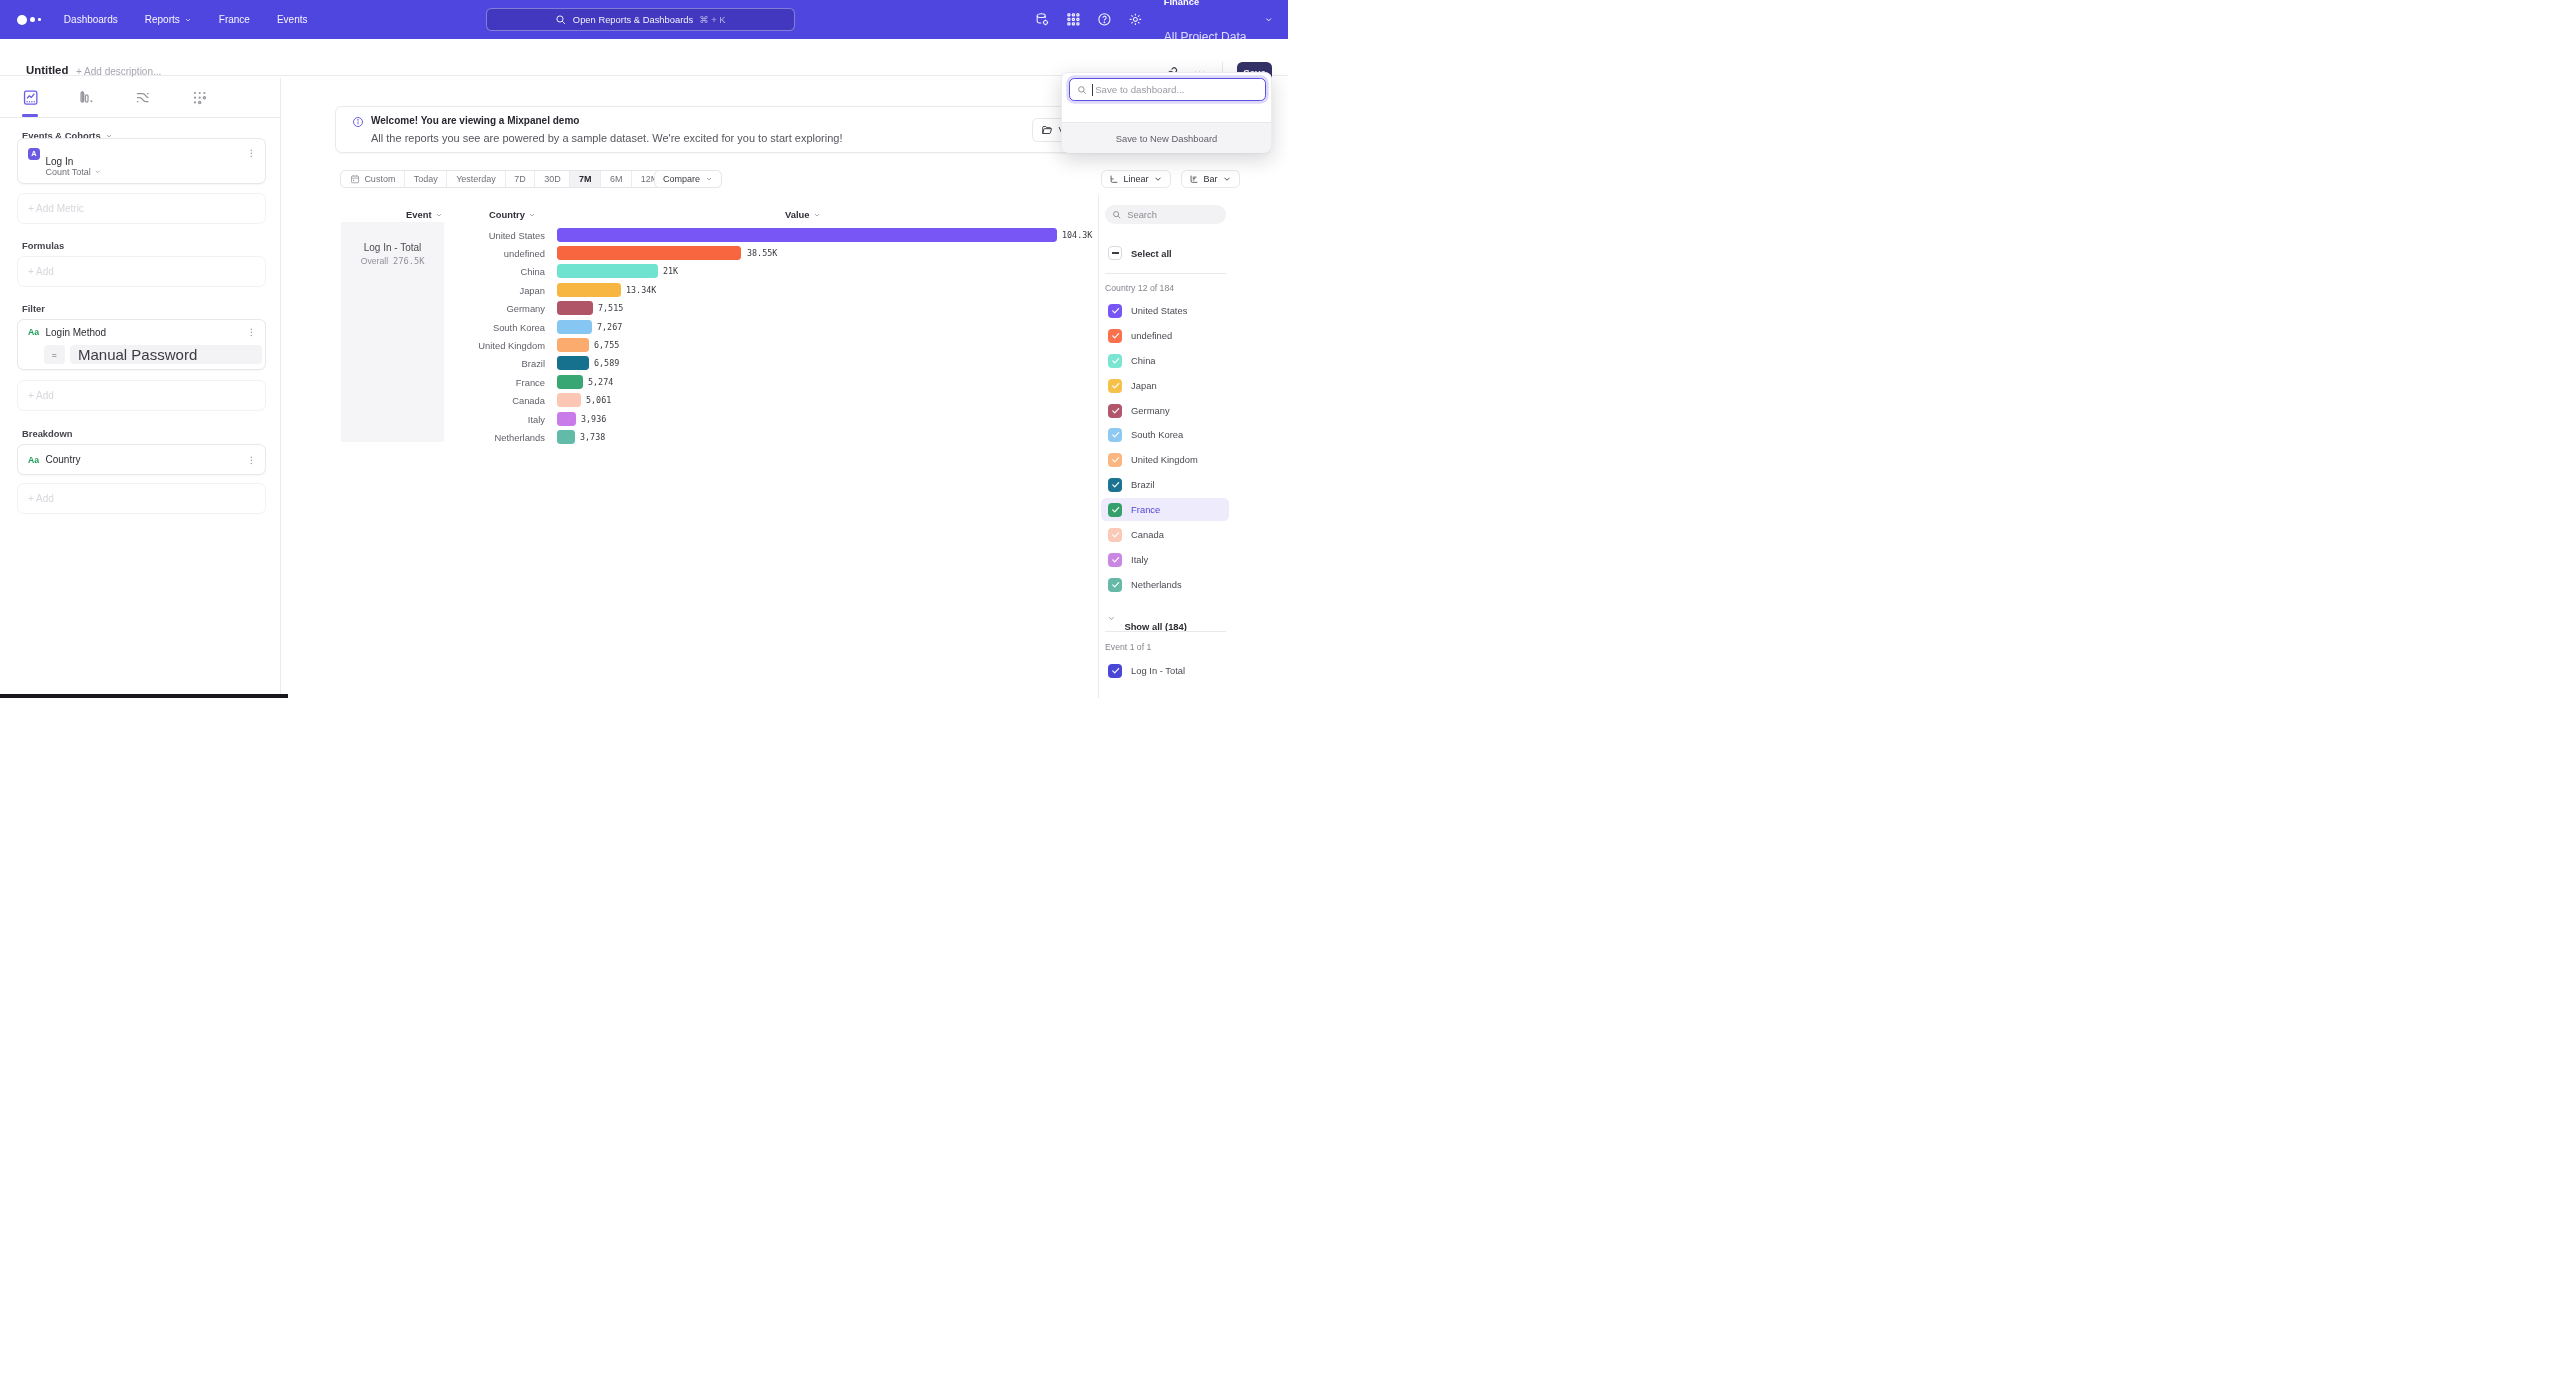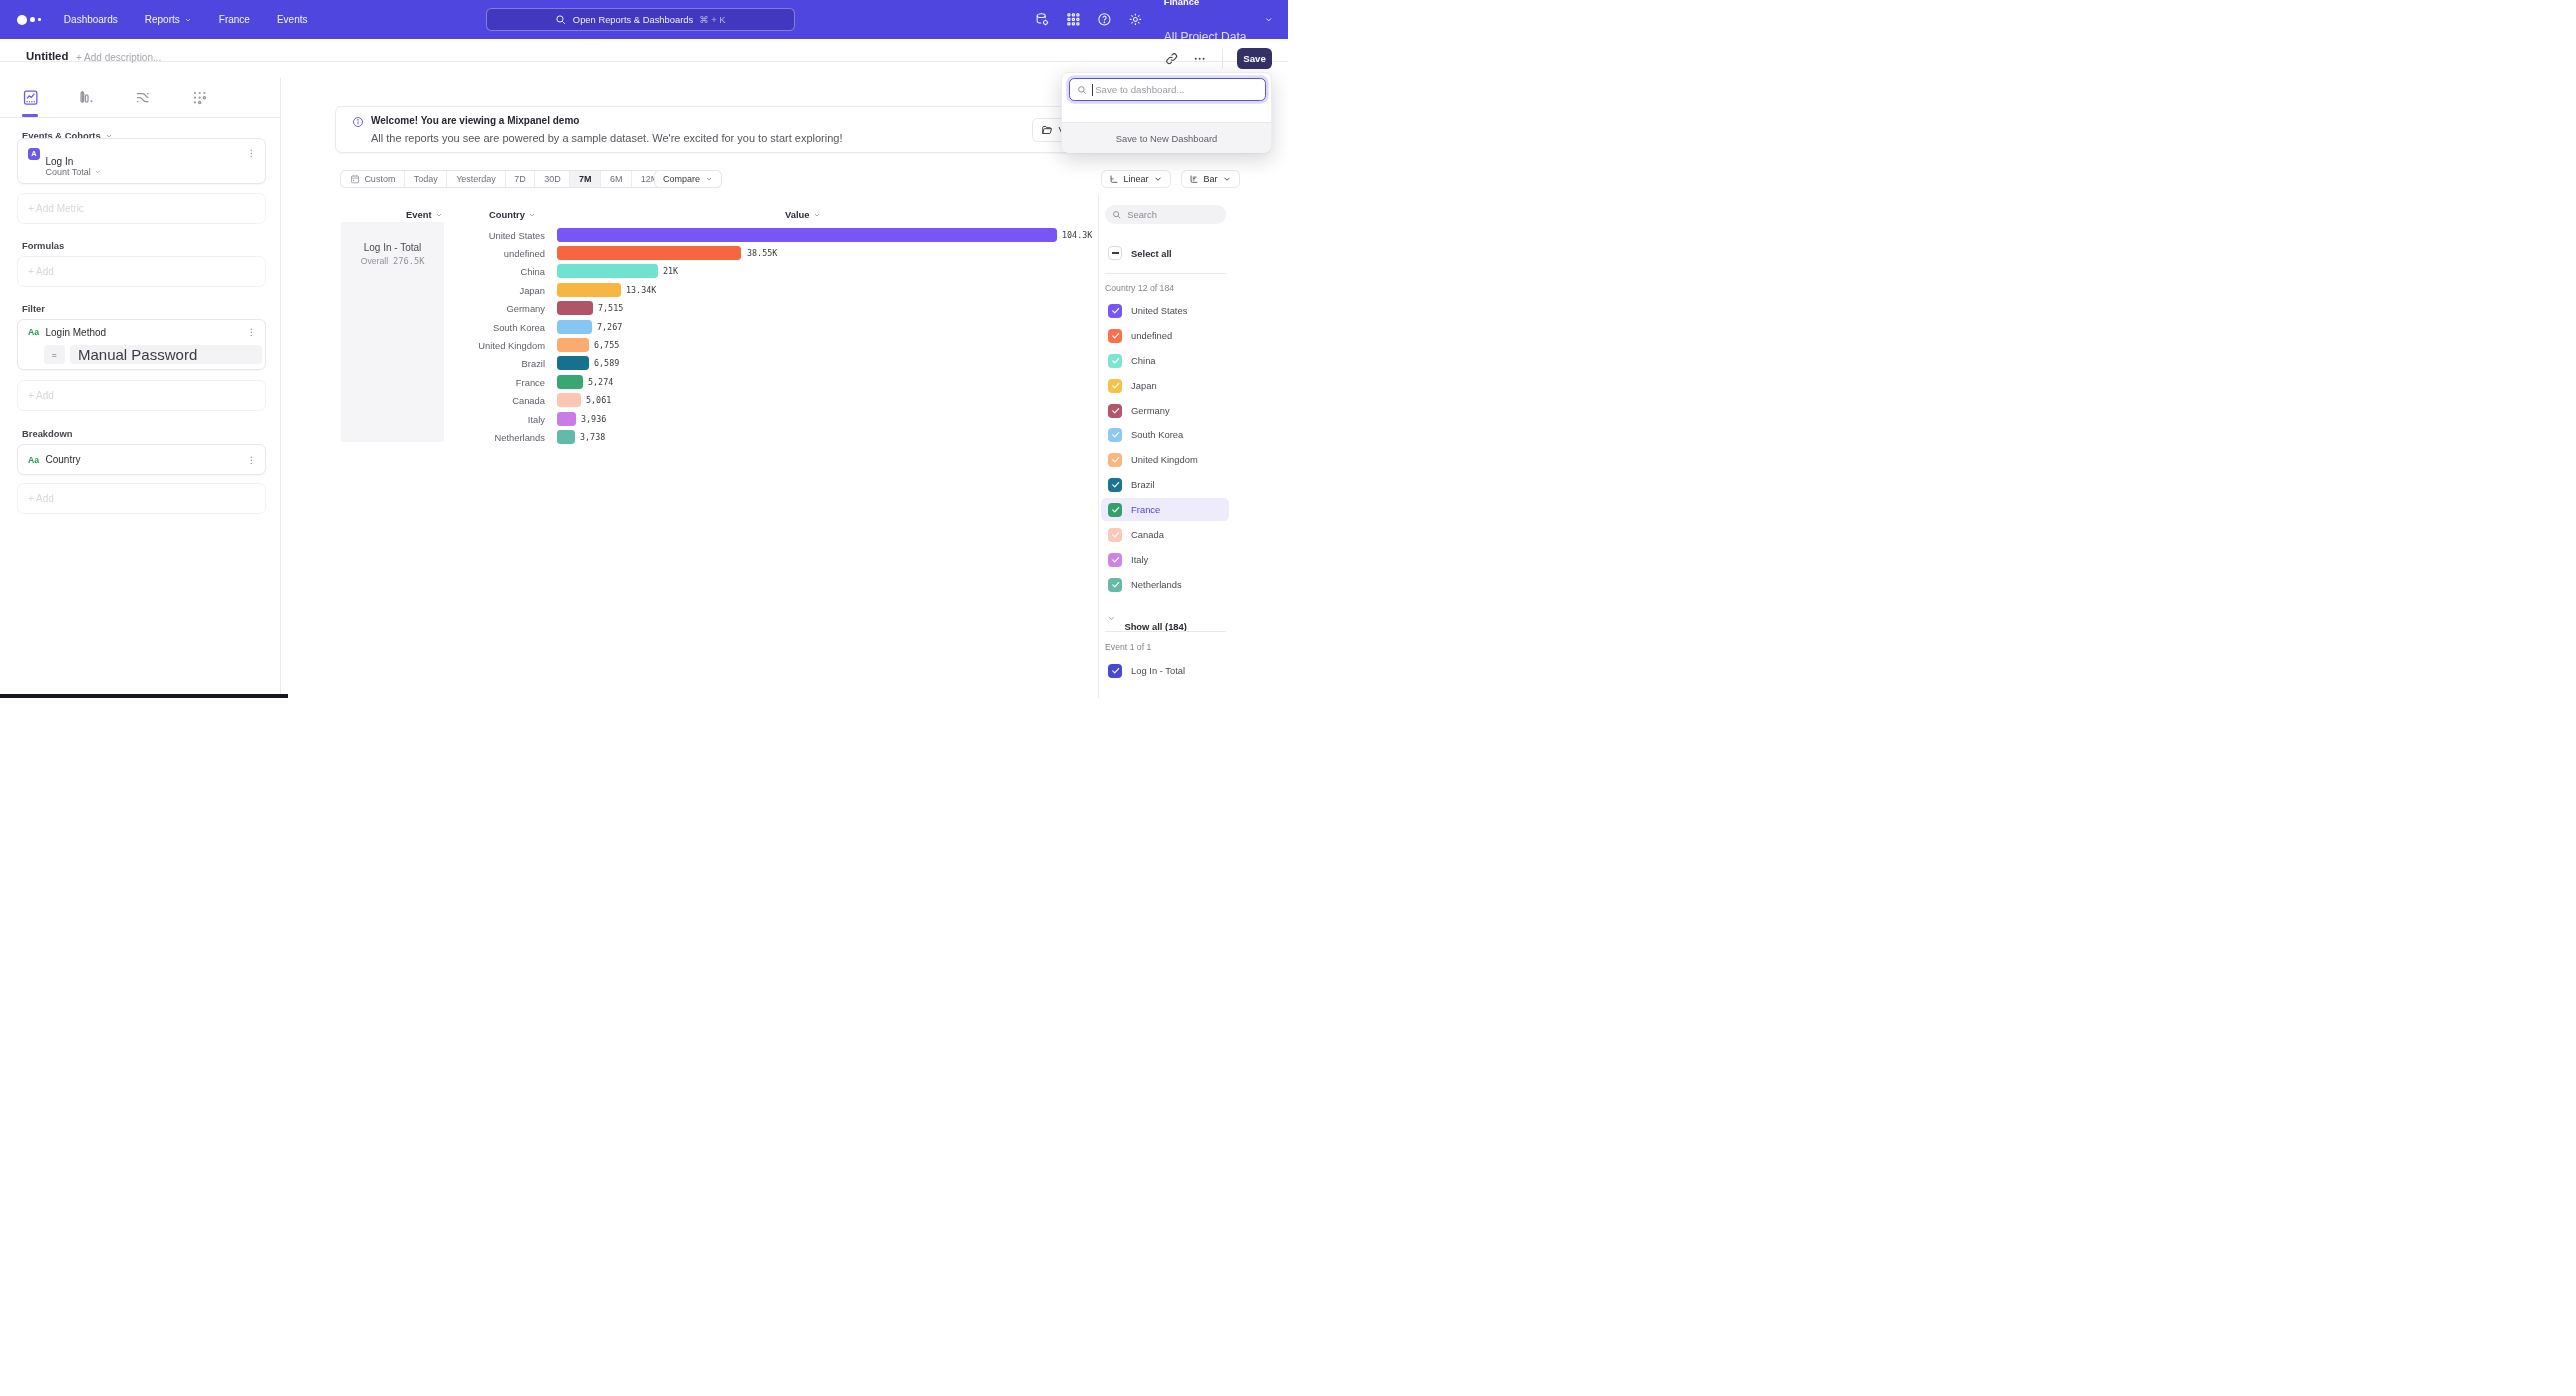--- a/index.html
+++ b/index.html
@@ -25,21 +25,21 @@
                 gap:6px; color:rgba(255,255,255,.93); font-size:9.4px; }
   .nav-search .shortcut { color:rgba(255,255,255,.6); }
   .nav-right { position:absolute; right:0; top:0; height:39px; display:flex;
                align-items:center; gap:16px; padding-right:14.8px; color:#fff; }
   .nav-icon { width:14.8px; height:14.8px; color:rgba(255,255,255,.95); cursor:pointer; }
   .project { display:flex; align-items:center; gap:17.4px; margin-left:5.4px; cursor:pointer; }
   .project .pname { font-size:9.4px; font-weight:700; color:#fff; line-height:11.4px; }
   .project .pdata { font-size:12px; color:rgba(255,255,255,.8); line-height:10.7px;margin-top:24px; }
 
   
-  .header { position:absolute; left:0; top:39px; width:1288px; height:23px; background:#fff;
+  .header { position:absolute; left:0; top:53px; width:1288px; height:23px; background:#fff;
             border-bottom:0.7px solid #ebebee; }
   .title { position:absolute; left:26px; top:11.4px; font-size:11.4px; font-weight:700; color:#26262e; }
   .desc { position:absolute; left:76px; top:12.7px; font-size:10px; color:#a6a6af; }
   .hdr-tools { position:absolute; right:16px; top:0; height:39px; display:flex; align-items:center; gap:14.8px; }
   .tool-ic { width:13.4px; height:13.4px; color:#3c3c44; cursor:pointer; }
   .vdiv { width:0.7px; height:21.5px; background:#e8e8ec; }
   .save-btn { width:35px; height:21px; background:#343167; color:#fff; border:none;
               border-radius:5.4px; font-size:9.7px; font-weight:600; cursor:pointer;
               font-family:inherit; }
 

